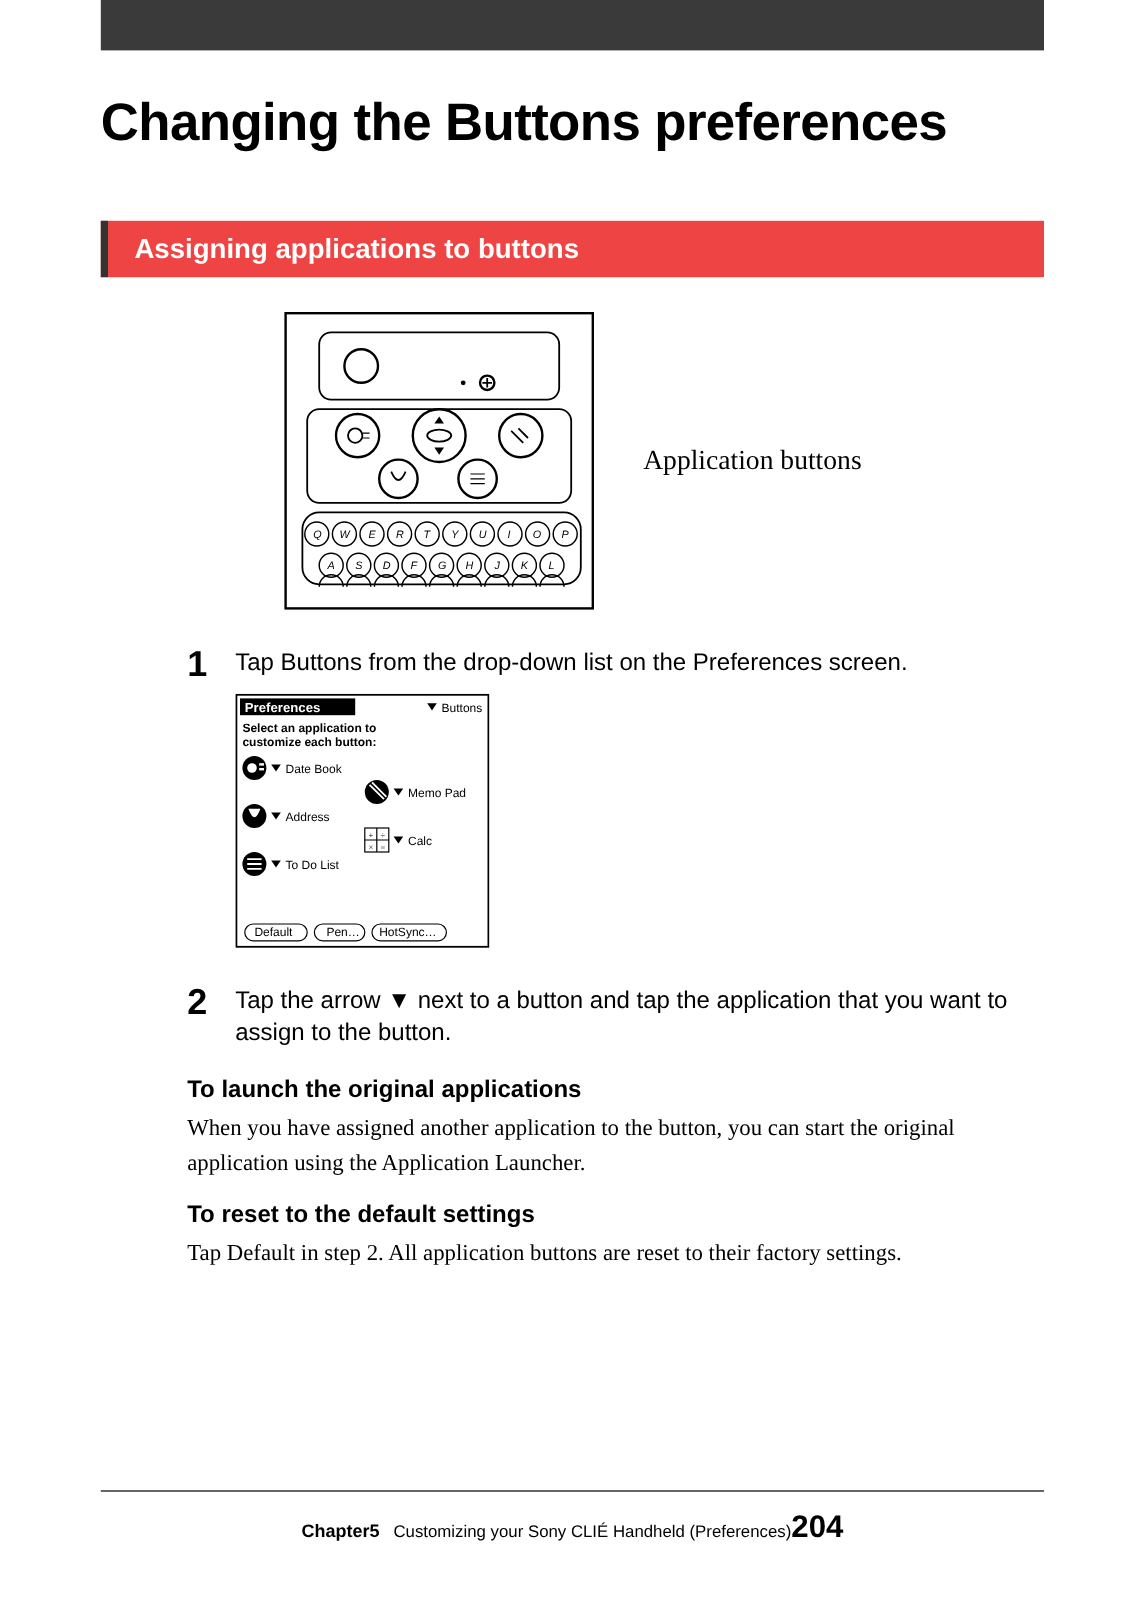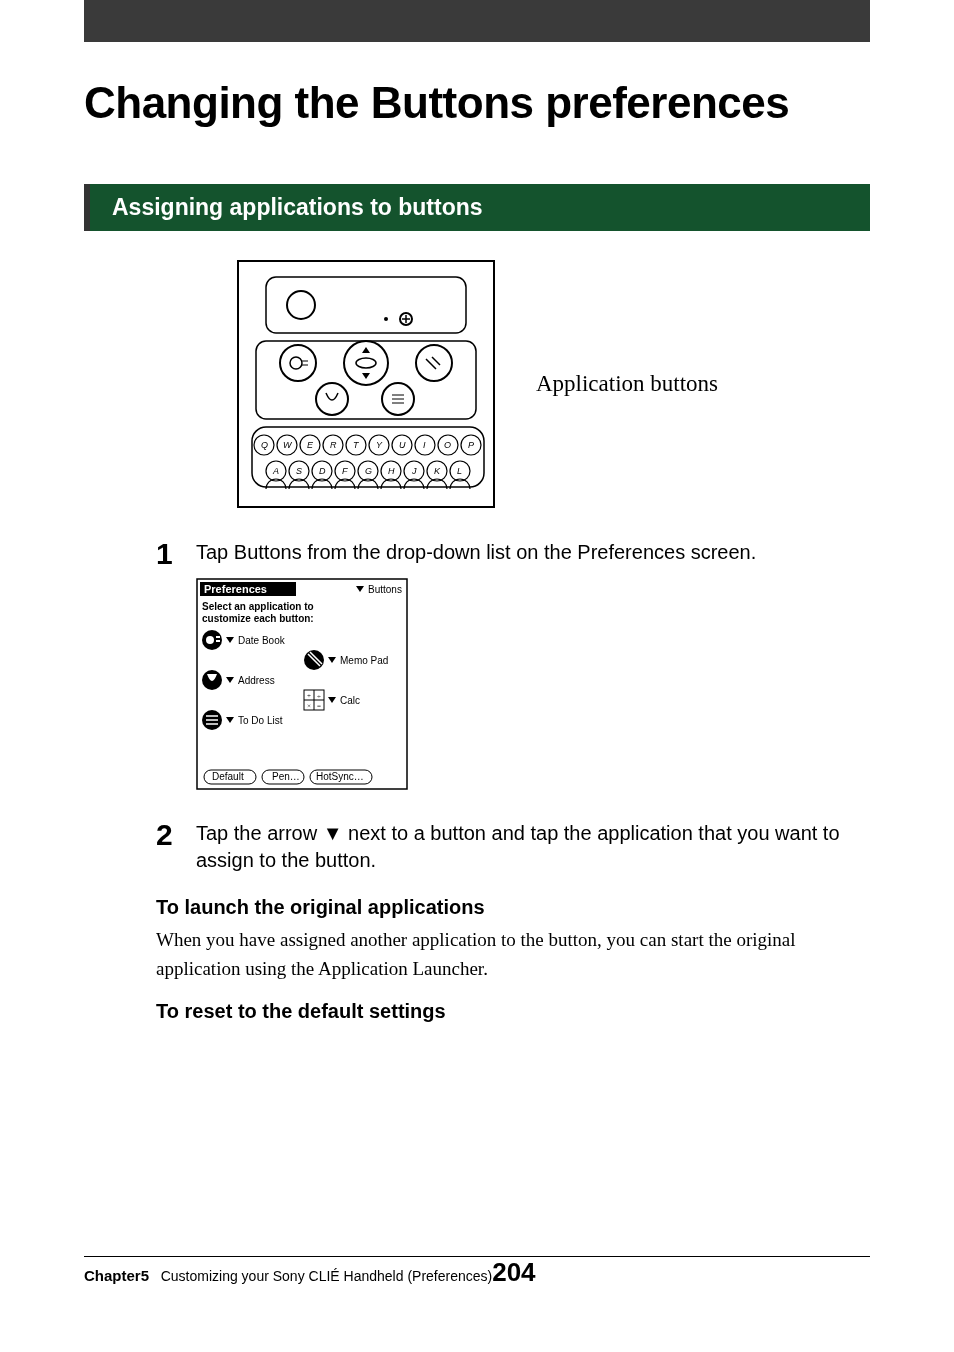--- a/index.html
+++ b/index.html
@@ -21,21 +21,21 @@
   }
   .h1 {
     font-family: 'Arial Black', Arial, sans-serif;
     font-weight: 900;
     font-size: 44px;
     margin-top: 36px;
     margin-bottom: 56px;
     letter-spacing: -0.5px;
   }
   .h2-bar {
-    background: #14532d;
+    background: #ef4444;
     color: #fff;
     font-family: Arial, sans-serif;
     font-weight: bold;
     font-size: 23px;
     padding: 10px 22px;
     border-left: 6px solid #333;
     margin-bottom: 28px;
   }
   .body-text {
     font-size: 19px;
@@ -93,22 +93,23 @@
     margin-left: 72px;
     margin-top: 16px;
     margin-bottom: 6px;
   }
   .footer {
     position: absolute;
     bottom: 64px;
     left: 84px;
     right: 84px;
     border-top: 1px solid #000;
+    padding-top: 14px;
     display: flex;
-    justify-content: flex-start;
+    justify-content: center;
     align-items: baseline;
     font-family: Arial, sans-serif;
   }
   .footer-left { font-size: 14px; }
   .footer-left strong { font-weight: 900; font-size: 15px; font-family:'Arial Black',Arial,sans-serif;}
   .footer-right {
     font-family: 'Arial Black', Arial, sans-serif;
     font-size: 26px;
     font-weight: 900;
   }
@@ -285,20 +286,21 @@
     <div class="step-num">2</div>
     <div class="step-body">
       <div class="step-title">Tap the arrow <span style="font-family:Arial">▼</span> next to a button and tap the application that you want to assign to the button.</div>
     </div>
   </div>
 
   <div class="sub-h">To launch the original applications</div>
   <p class="body-text">When you have assigned another application to the button, you can start the original application using the Application Launcher.</p>
 
   <div class="sub-h">To reset to the default settings</div>
+  <p class="body-text">Tap Default in step 2. All application buttons are reset to their factory settings.</p>
 
 </div>
 
 <div class="footer">
   <div class="footer-left">
     <strong>Chapter5</strong>
     &nbsp;&nbsp;<span>Customizing your Sony CLIÉ Handheld (Preferences)</span>
   </div>
   <div class="footer-right">204</div>
 </div>

